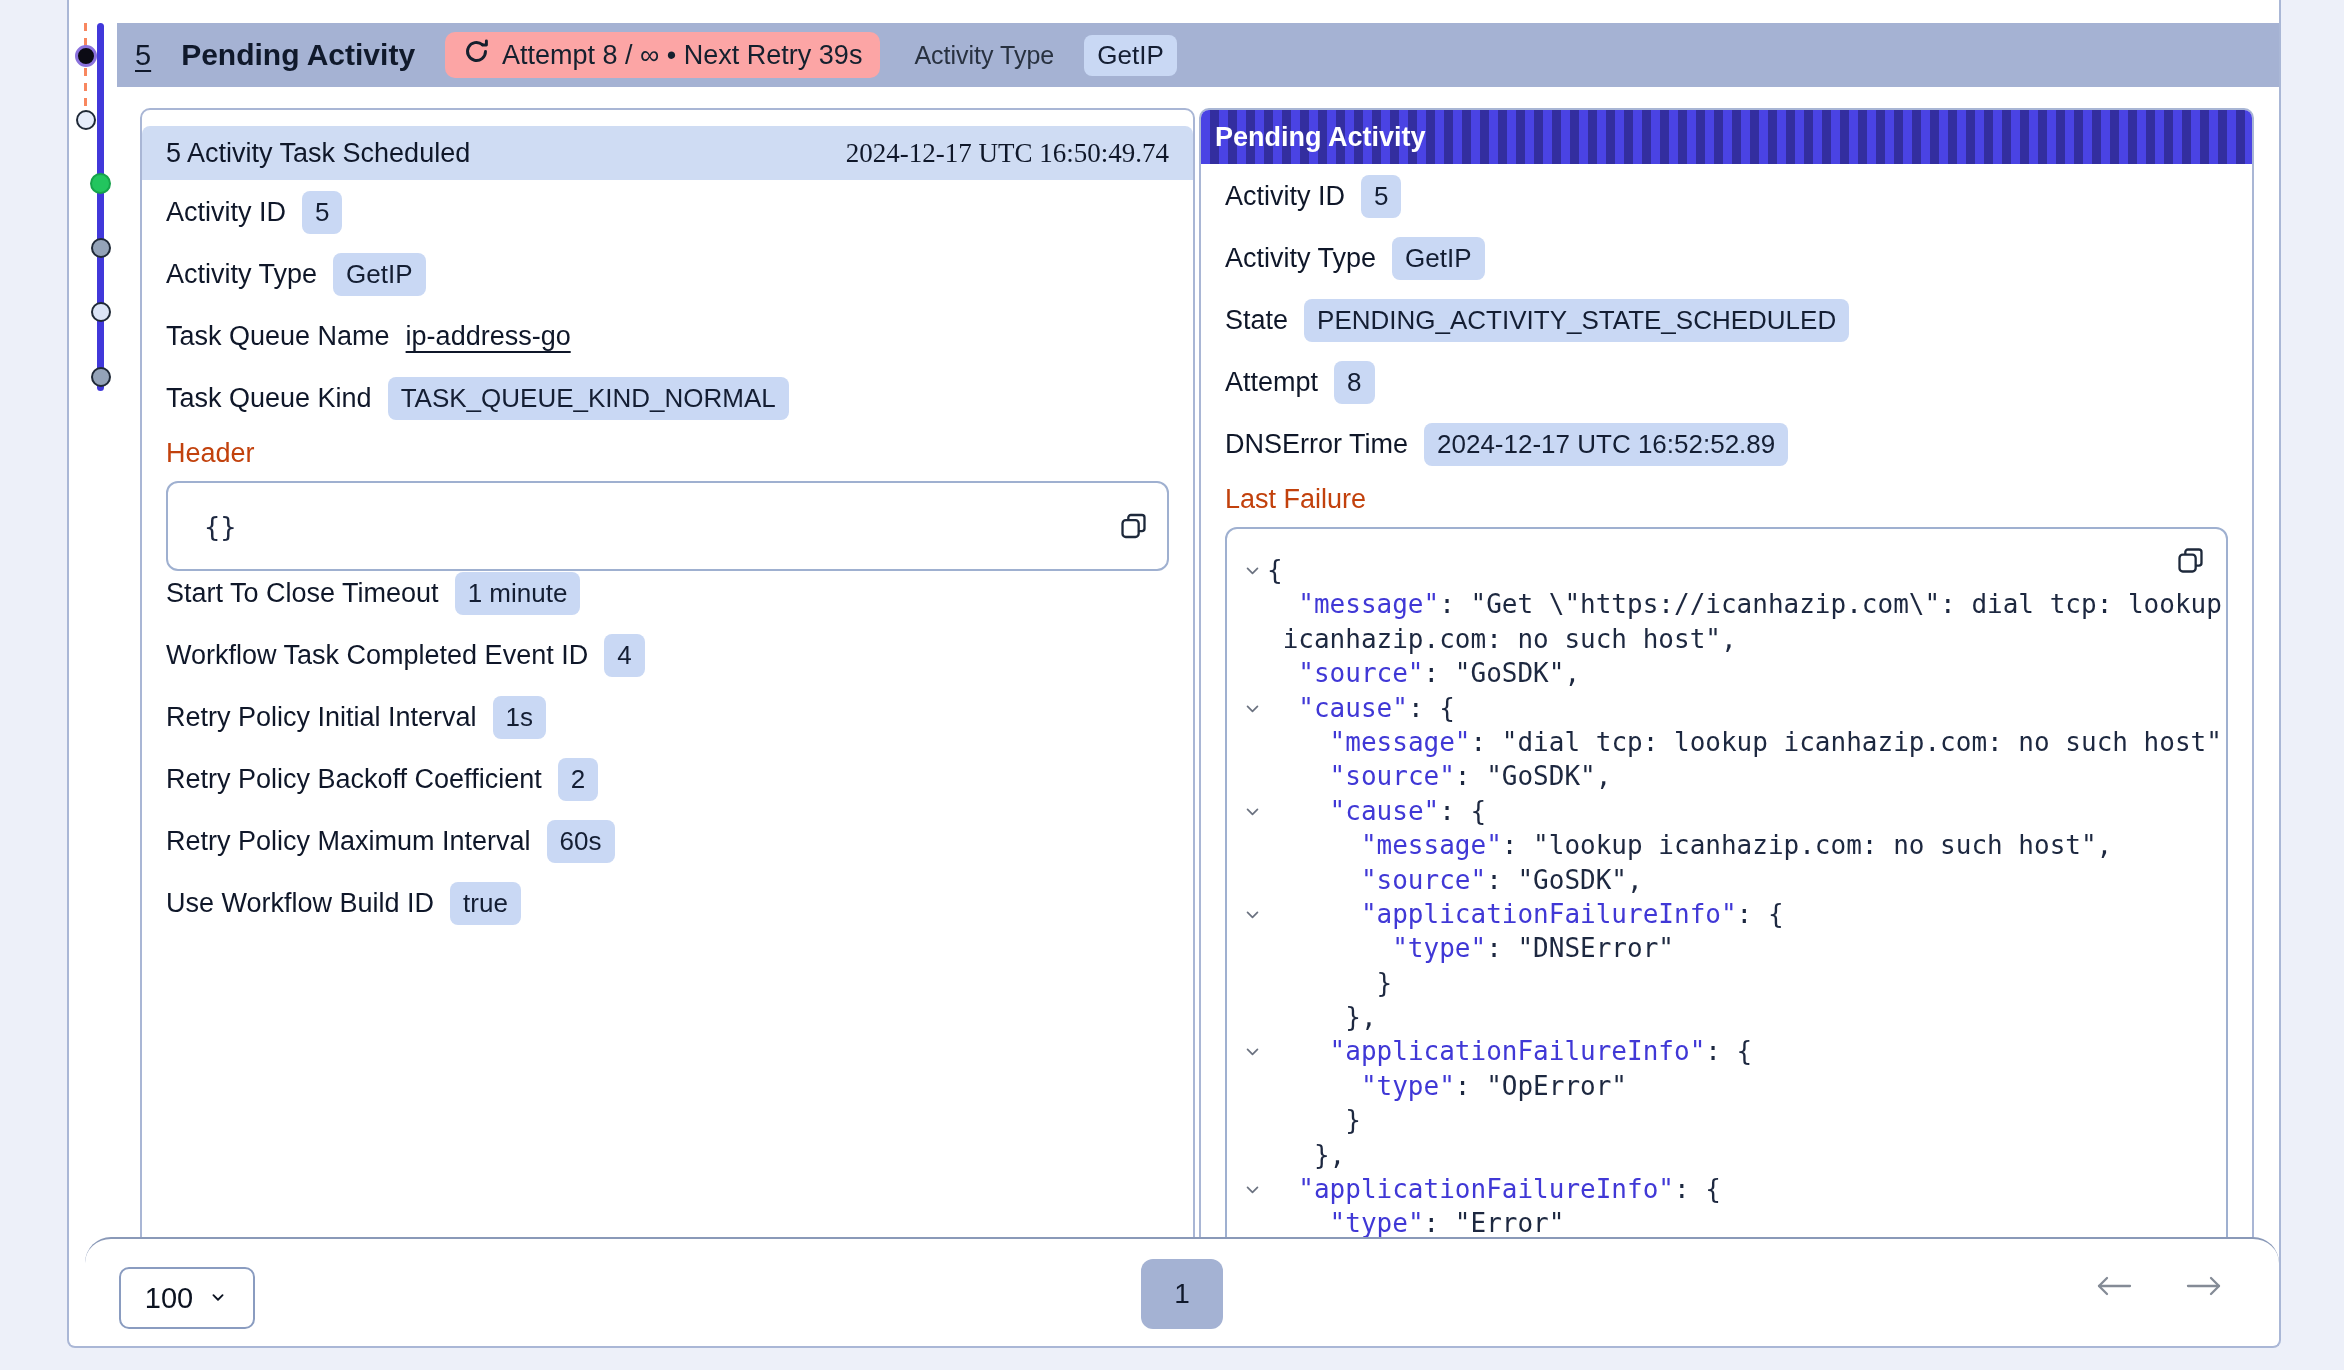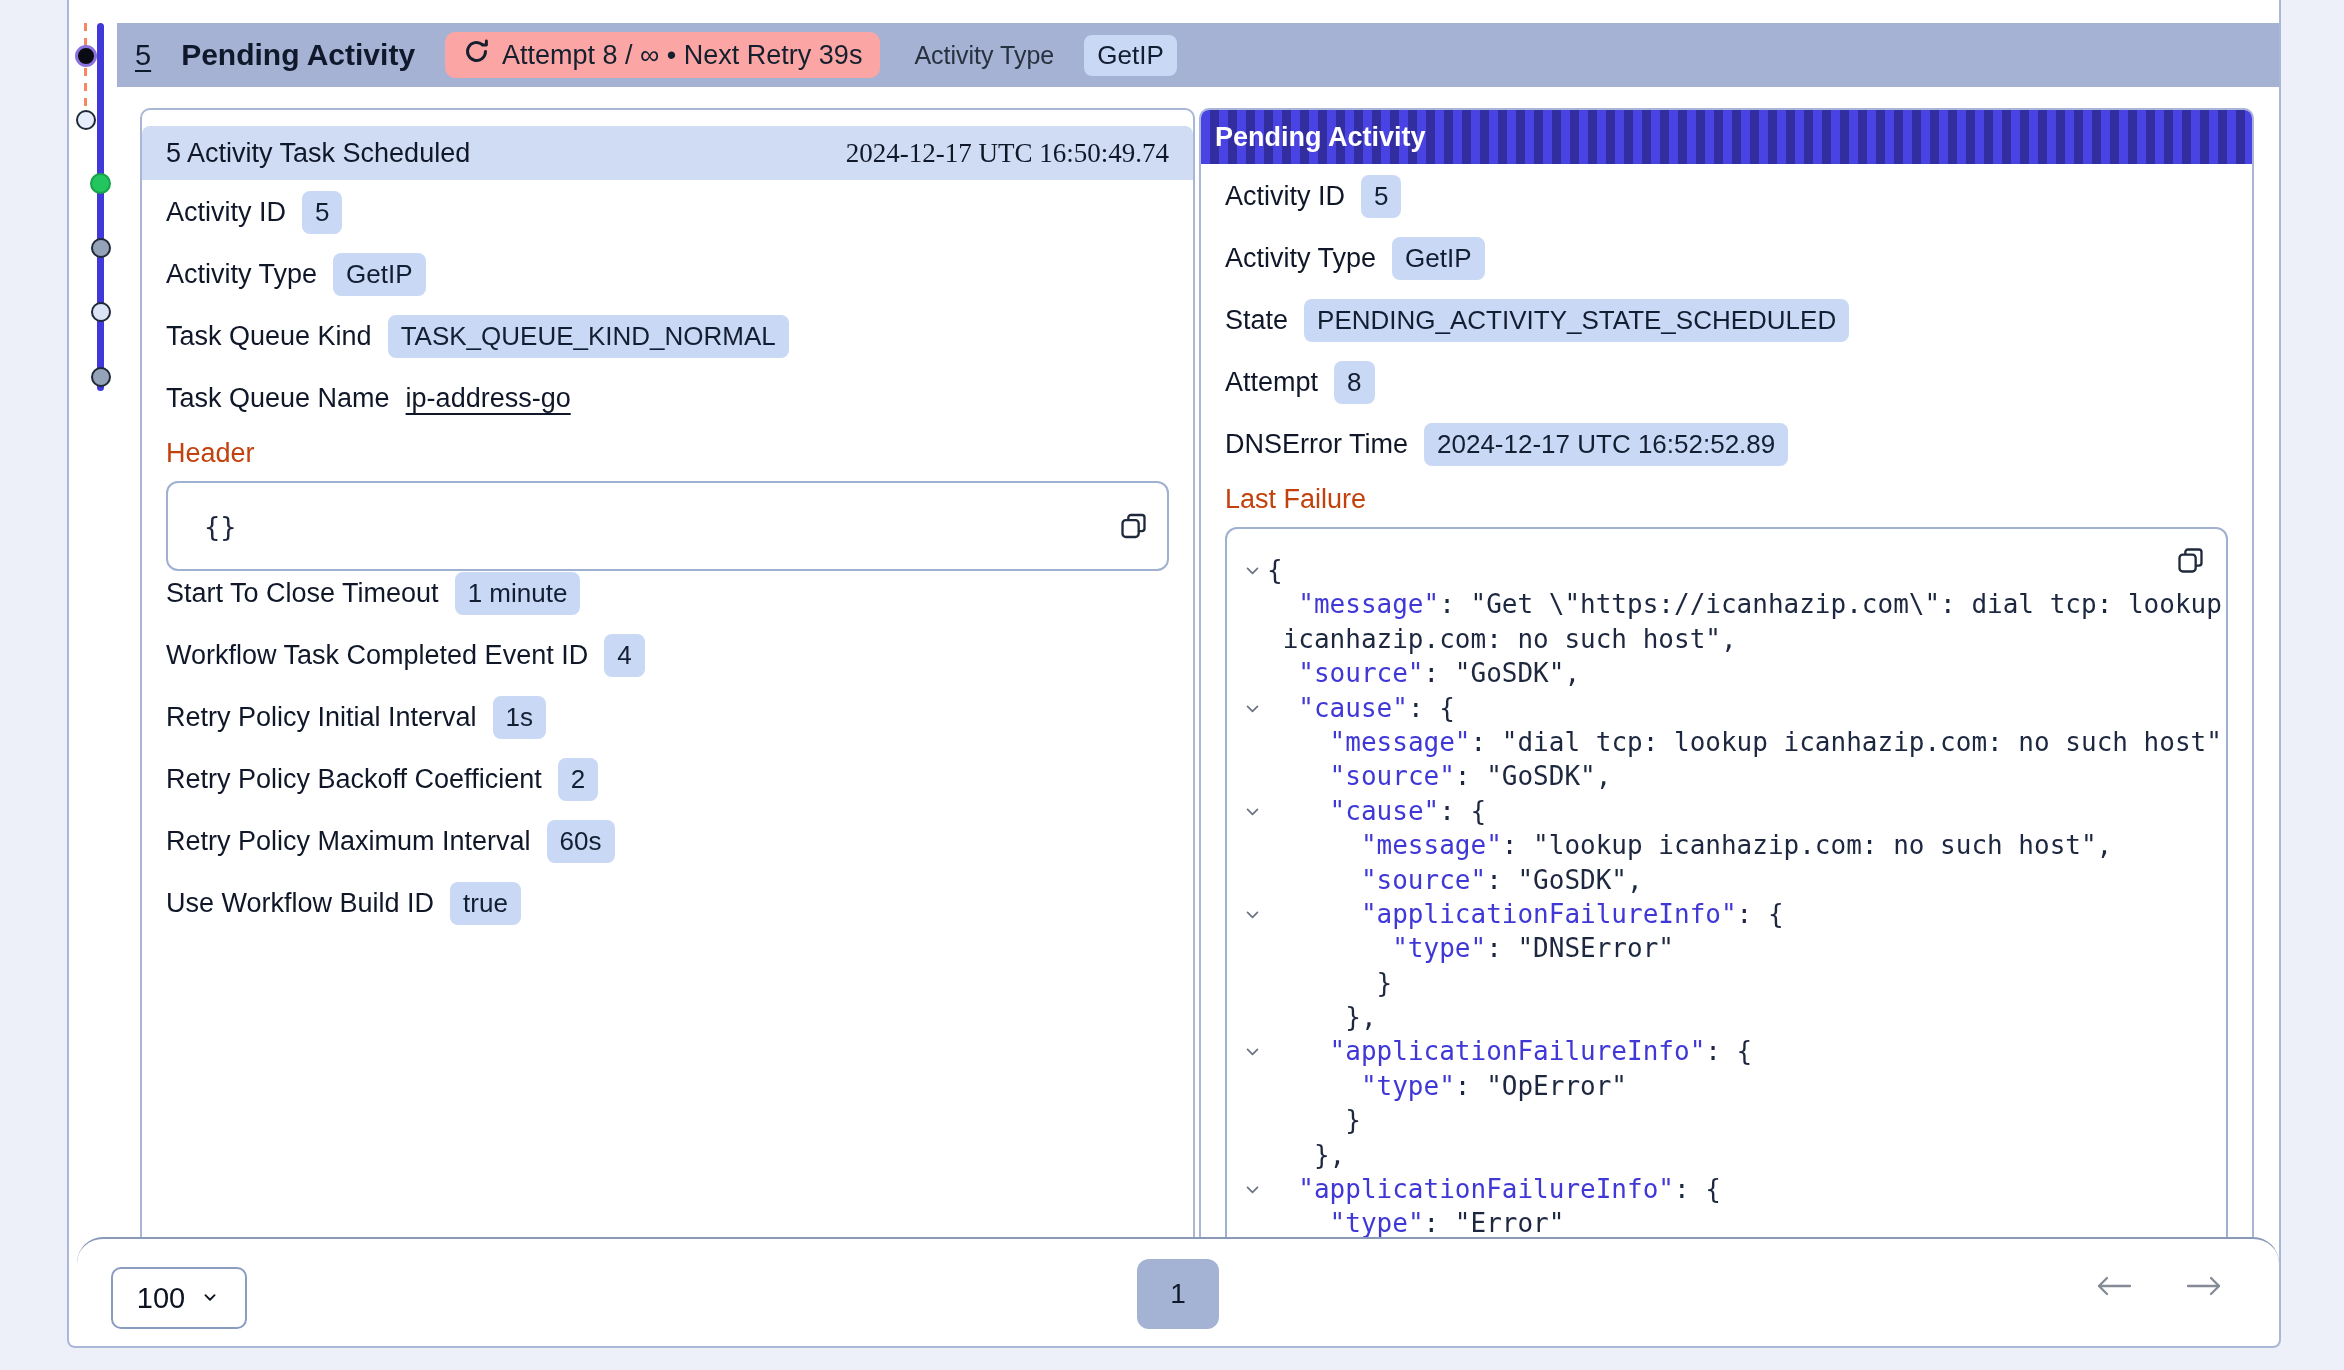--- a/index.html
+++ b/index.html
@@ -54,21 +54,21 @@
   .codebox .copy-btn{right:18px;top:50%;transform:translateY(-50%);}
   .jsonbox{position:relative;margin-top:8px;height:730px;border:2px solid #9fb0d0;border-radius:12px;
         background:#ffffff;padding:24px 20px 0 10px;box-sizing:border-box;overflow:hidden;}
   .jsonbox .copy-btn{right:20px;top:16px;}
   .json-line{display:flex;align-items:flex-start;height:34.4px;}
   .json-chev{width:30px;flex:0 0 30px;display:flex;justify-content:center;padding-top:9px;line-height:0;}
   .json-code{font-family:"DejaVu Sans Mono",monospace;font-size:26px;line-height:34.4px;
         white-space:pre;color:#1d2840;}
   .json-key{color:#4038d6;}
   
-  .pagination{position:absolute;left:8px;right:0;top:1237px;height:107px;background:#ffffff;
+  .pagination{position:absolute;left:16px;right:0;top:1237px;height:107px;background:#ffffff;
         border-top:2px solid #8a99b8;border-radius:26px;}
   .page-size{position:absolute;left:34px;top:28px;width:136px;height:62px;border:2px solid #8a9cc0;
         border-radius:10px;background:#ffffff;display:flex;align-items:center;justify-content:center;
         gap:14px;font-size:29px;color:#0b1220;box-sizing:border-box;cursor:pointer;}
   .page-btn{position:absolute;left:50%;transform:translateX(-50%);top:20px;width:82px;height:70px;
         background:#a4b2d3;border:none;border-radius:12px;font-size:28px;color:#10192b;
         font-family:"Liberation Sans",sans-serif;cursor:pointer;}
   .pag-arrows{position:absolute;right:56px;top:34px;display:flex;gap:52px;}
   .pag-arrow{background:none;border:none;padding:0;line-height:0;cursor:pointer;}
 </style>
@@ -115,26 +115,26 @@
         <div class="card-body" id="left-card-body">
             <div class="field-row">
               <span class="field-label">Activity ID</span>
               <span class="field-badge">5</span>
             </div>
             <div class="field-row">
               <span class="field-label">Activity Type</span>
               <span class="field-badge">GetIP</span>
             </div>
             <div class="field-row">
+              <span class="field-label">Task Queue Name</span>
+              <span class="field-link">ip-address-go</span>
+            </div>
+            <div class="field-row">
               <span class="field-label">Task Queue Kind</span>
               <span class="field-badge">TASK_QUEUE_KIND_NORMAL</span>
-            </div>
-            <div class="field-row">
-              <span class="field-label">Task Queue Name</span>
-              <span class="field-link">ip-address-go</span>
             </div>
             <div class="codebox-label">Header</div>
             <div class="codebox">
               <span class="code">{}</span>
               <button class="copy-btn"><svg viewBox="0 0 24 24" width="31" height="31" fill="none" stroke="#1e293b" stroke-width="1.8" stroke-linejoin="round">
                   <path d="M8 7.5 V5.5 A2 2 0 0 1 10 3.5 H18.5 A2 2 0 0 1 20.5 5.5 V14 A2 2 0 0 1 18.5 16 H16"></path>
                   <rect x="3.5" y="7.5" width="12.5" height="13" rx="2.5"></rect>
                 </svg></button>
             </div>
             <div class="field-row">

